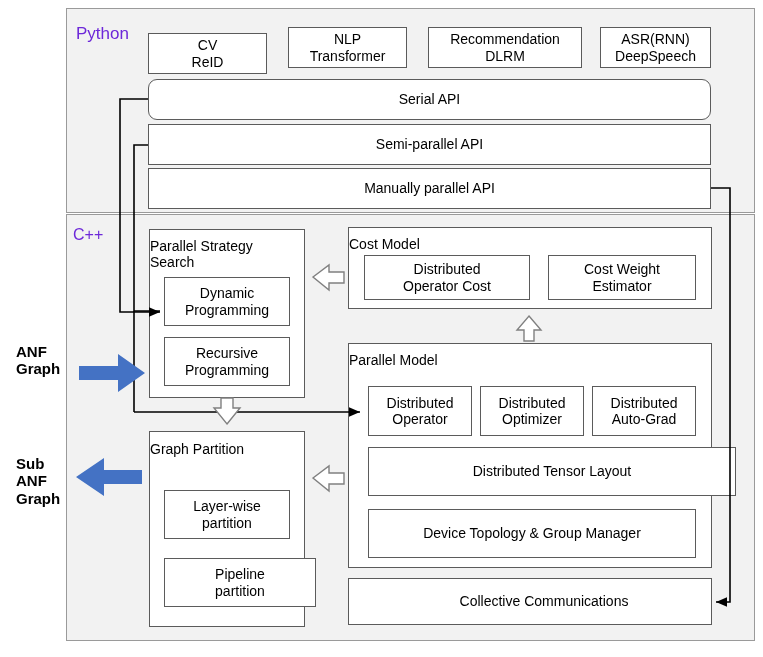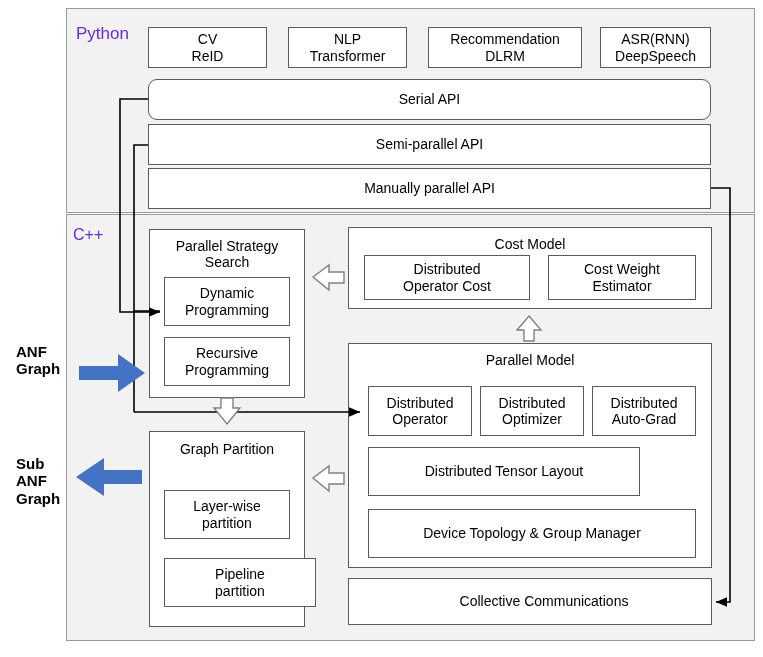--- a/index.html
+++ b/index.html
@@ -40,21 +40,21 @@
   .group-box {
     position: absolute;
     background: #ffffff;
     border: 1px solid #5b5b5b;
     box-sizing: border-box;
   }
   .group-title {
     position: absolute;
     left: 0;
     right: 0;
-    text-align: center;
+    text-align: left;
     font-size: 14px;
     line-height: 1.15;
     white-space: pre-line;
   }
   .lang-label {
     position: absolute;
     color: #6d28d9;
     font-size: 17px;
     font-weight: normal;
   }
@@ -86,21 +86,21 @@
 
   <div class="lang-label" style="left:76px; top:24px;">Python</div>
   <div class="lang-label" style="left:73px; top:226px; font-size:16px;">C++</div>
 
   <div class="side-label" style="left:16px; top:343px; width:60px;">ANF
 Graph</div>
   <div class="side-label" style="left:16px; top:455px; width:60px;">Sub
 ANF
 Graph</div>
 
-  <div class="box" style="left:148px; top:27px; width:119px; height:41px;">CV
+  <div class="box" style="left:148px; top:33px; width:119px; height:41px;">CV
 ReID</div>
   <div class="box" style="left:288px; top:27px; width:119px; height:41px;">NLP
 Transformer</div>
   <div class="box" style="left:428px; top:27px; width:154px; height:41px;">Recommendation
 DLRM</div>
   <div class="box" style="left:600px; top:27px; width:111px; height:41px;">ASR(RNN)
 DeepSpeech</div>
 
   <div class="box" style="left:148px; top:79px; width:563px; height:41px;border-radius:9px;">Serial API</div>
   <div class="box" style="left:148px; top:124px; width:563px; height:41px;">Semi-parallel API</div>
@@ -133,21 +133,21 @@
 
   <div class="group-box" style="left:348px; top:343px; width:364px; height:225px;">
     <div class="group-title" style="top:8px;">Parallel Model</div>
   </div>
   <div class="box" style="left:368px; top:386px; width:104px; height:50px;">Distributed
 Operator</div>
   <div class="box" style="left:480px; top:386px; width:104px; height:50px;">Distributed
 Optimizer</div>
   <div class="box" style="left:592px; top:386px; width:104px; height:50px;">Distributed
 Auto-Grad</div>
-  <div class="box" style="left:368px; top:447px; width:272px; height:49px;">Distributed Tensor Layout</div>
+  <div class="box" style="left:368px; top:447px; width:368px; height:49px;">Distributed Tensor Layout</div>
   <div class="box" style="left:368px; top:509px; width:328px; height:49px;text-align:center;">Device Topology &amp; Group Manager</div>
 
   <div class="box" style="left:348px; top:578px; width:364px; height:47px;padding-left:28px;">Collective Communications</div>
 
   <svg class="overlay" viewBox="0 0 763 657">
     <defs>
       <marker id="arrowhead" markerWidth="8" markerHeight="8" refX="7" refY="3" orient="auto">
         <path d="M0,0 L7,3 L0,6 z" fill="#000000"></path>
       </marker>
     </defs>

